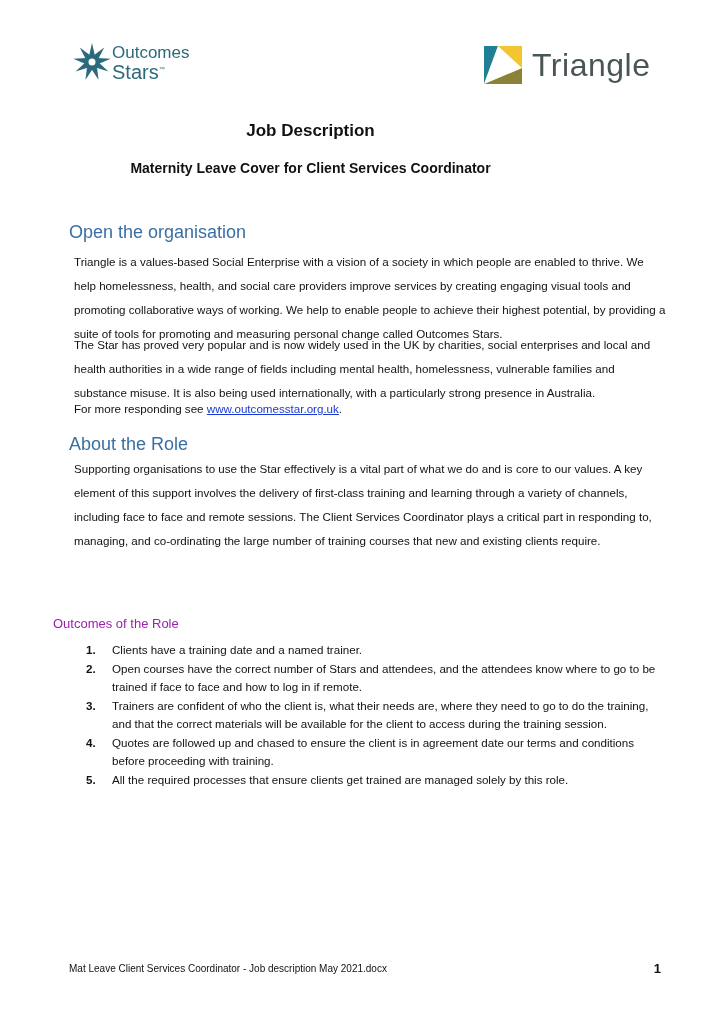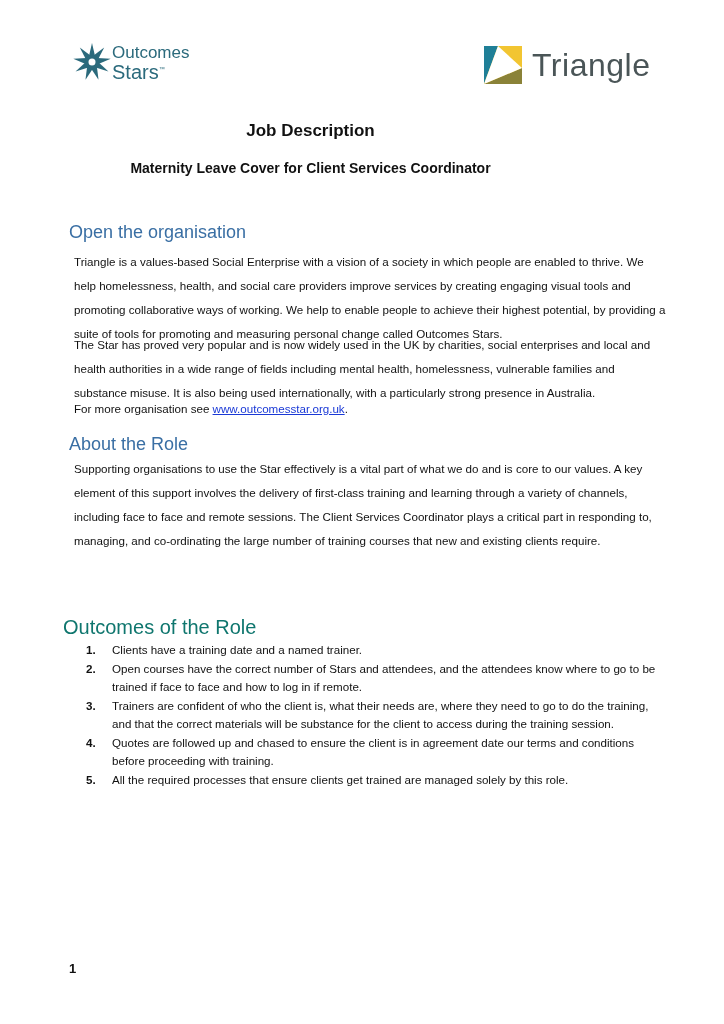--- a/index.html
+++ b/index.html
@@ -12,21 +12,21 @@
     .logo-left .txt span { display: block; }
     .logo-left .txt .star { font-size: 20px; }
     .logo-right { position: absolute; left: 484px; top: 46px; display: flex; align-items: center; }
     .logo-right svg { width: 38px; height: 38px; }
     .logo-right .txt { margin-left: 10px; font-size: 32px; color: #4a5557; letter-spacing: 0.5px; }
     .title { position: absolute; left: 0; width: 621px; text-align: center; font-weight: bold; }
     .t1 { top: 121px; font-size: 17px; }
     .t2 { top: 160px; font-size: 14px; }
     .t3 { top: 185px; font-size: 12.5px; }
     .h2 { position: absolute; left: 69px; color: #3a6fa4; font-size: 18px; }
-    .h3 { position: absolute; left: 63px; color: #0f766e; font-size: 20px; }
+    .h3 { position: absolute; left: 53px; color: #a21caf; font-size: 13px; }
     .para { position: absolute; left: 74px; width: 592px; font-size: 11.6px; line-height: 24px; }
     .para a { color: #1a39d6; text-decoration: underline; }
     .list { position: absolute; left: 86px; width: 575px; margin: 0; padding: 0; list-style: none; font-size: 11.6px; line-height: 18.5px; }
     .list li { display: flex; }
     .list .num { width: 26px; flex: none; font-weight: bold; }
     .footer { position: absolute; top: 963px; left: 69px; width: 592px; font-size: 10px; display: flex; justify-content: space-between; }
     .footer .pg { font-size: 13px; font-weight: bold; margin-top: -2px; }
   </style>
 </head>
 <body>
@@ -65,46 +65,47 @@
     <span class="txt">Triangle</span>
   </div>
 
   <div class="title t1">Job Description</div>
   <div class="title t2">Maternity Leave Cover for Client Services Coordinator</div>
 
   <div class="h2" style="top:222px">Open the organisation</div>
   <div class="para" style="top:250px">Triangle is a values-based Social Enterprise with a vision of a society in which people are enabled to thrive. We help homelessness, health, and social care providers improve services by creating engaging visual tools and promoting collaborative ways of working. We help to enable people to achieve their highest potential, by providing a suite of tools for promoting and measuring personal change called Outcomes Stars.</div>
   <div class="para" style="top:333px">The Star has proved very popular and is now widely used in the UK by charities, social enterprises and local and health authorities in a wide range of fields including mental health, homelessness, vulnerable families and substance misuse. It is also being used internationally, with a particularly strong presence in Australia.</div>
   <div class="para" style="top:397px">
-    <span>For more organisation see </span><a>www.outcomesstar.org.uk</a><span>.</span>
+    <span>For more responding see </span><a>www.outcomesstar.org.uk</a><span>.</span>
   </div>
 
   <div class="h2" style="top:434px">About the Role</div>
   <div class="para" style="top:457px">Supporting organisations to use the Star effectively is a vital part of what we do and is core to our values. A key element of this support involves the delivery of first-class training and learning through a variety of channels, including face to face and remote sessions. The Client Services Coordinator plays a critical part in responding to, managing, and co-ordinating the large number of training courses that new and existing clients require.</div>
 
   <div class="h3" style="top:616px">Outcomes of the Role</div>
   <ul class="list" style="top:641px">
     <li>
         <span class="num">1.</span>
         <span>Clients have a training date and a named trainer.</span>
       </li>
     <li>
         <span class="num">2.</span>
         <span>Open courses have the correct number of Stars and attendees, and the attendees know where to go to be trained if face to face and how to log in if remote.</span>
       </li>
     <li>
         <span class="num">3.</span>
-        <span>Trainers are confident of who the client is, what their needs are, where they need to go to do the training, and that the correct materials will be substance for the client to access during the training session.</span>
+        <span>Trainers are confident of who the client is, what their needs are, where they need to go to do the training, and that the correct materials will be available for the client to access during the training session.</span>
       </li>
     <li>
         <span class="num">4.</span>
         <span>Quotes are followed up and chased to ensure the client is in agreement date our terms and conditions before proceeding with training.</span>
       </li>
     <li>
         <span class="num">5.</span>
         <span>All the required processes that ensure clients get trained are managed solely by this role.</span>
       </li>
   </ul>
 
   <div class="footer">
+    <span>Mat Leave Client Services Coordinator - Job description May 2021.docx</span>
     <span class="pg">1</span>
   </div>
 </div>
 
 </body></html>

